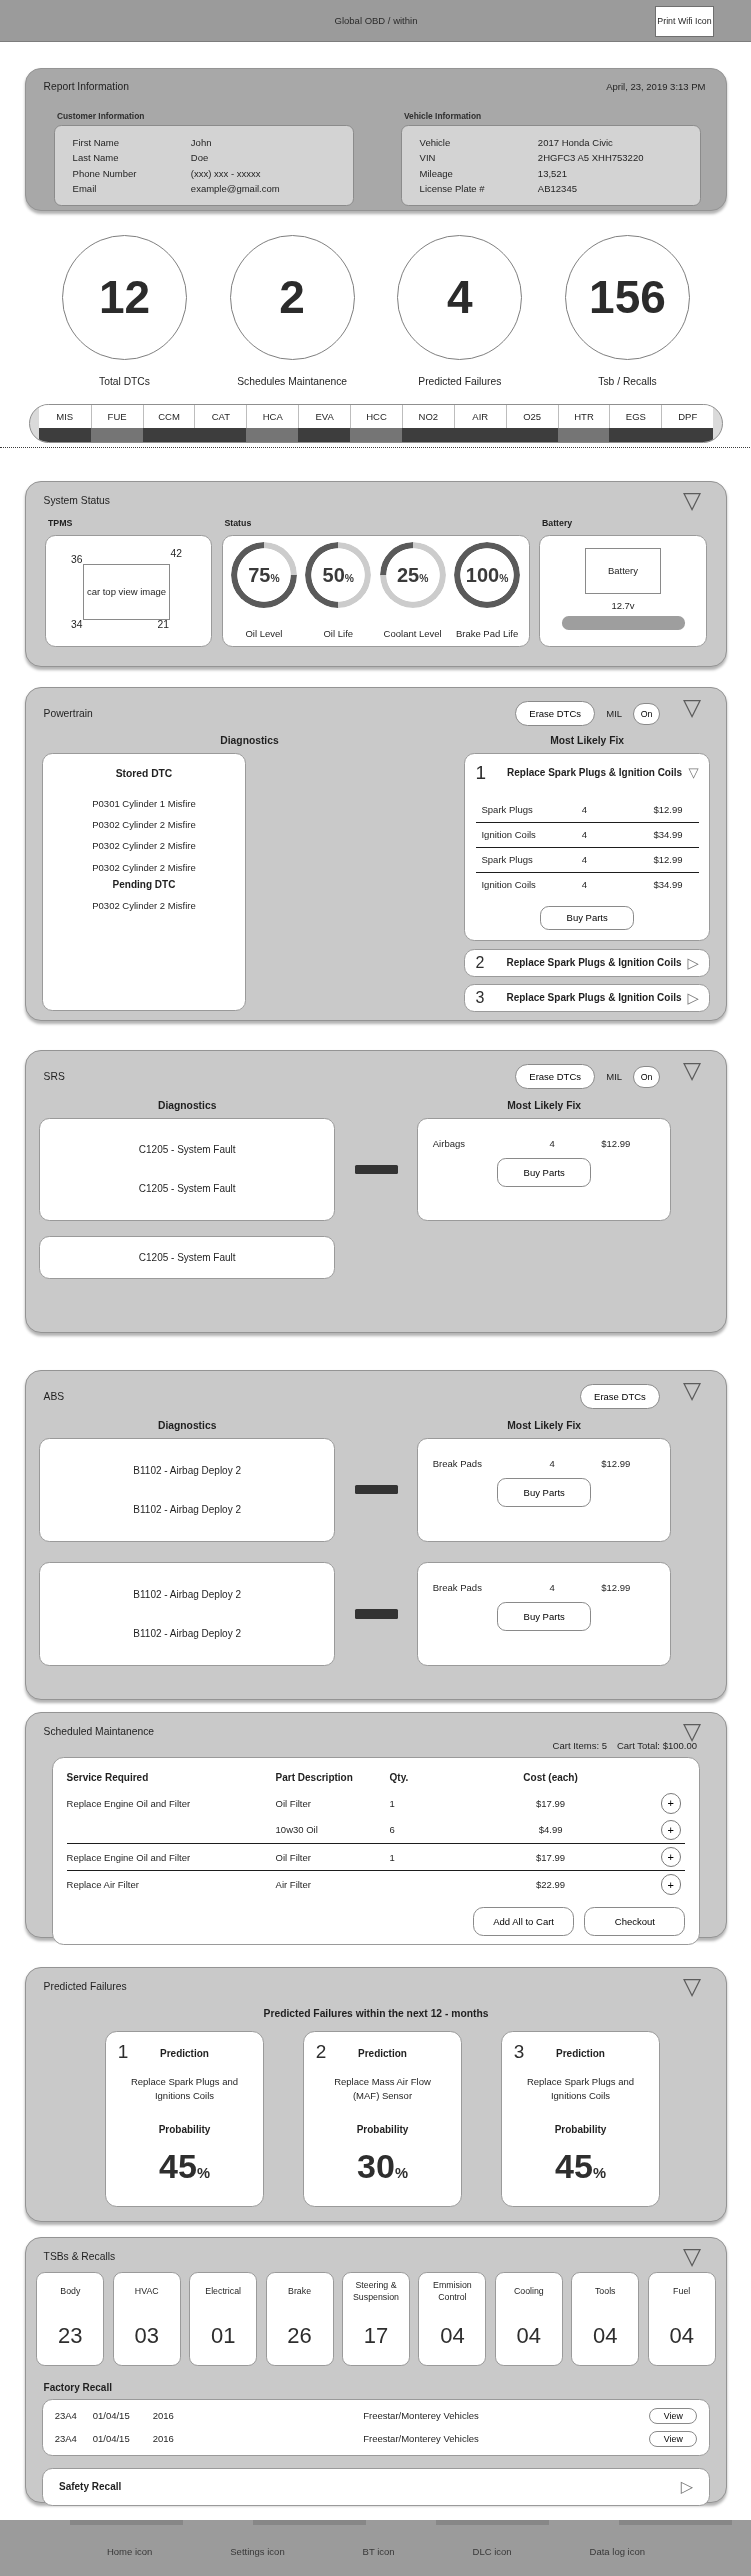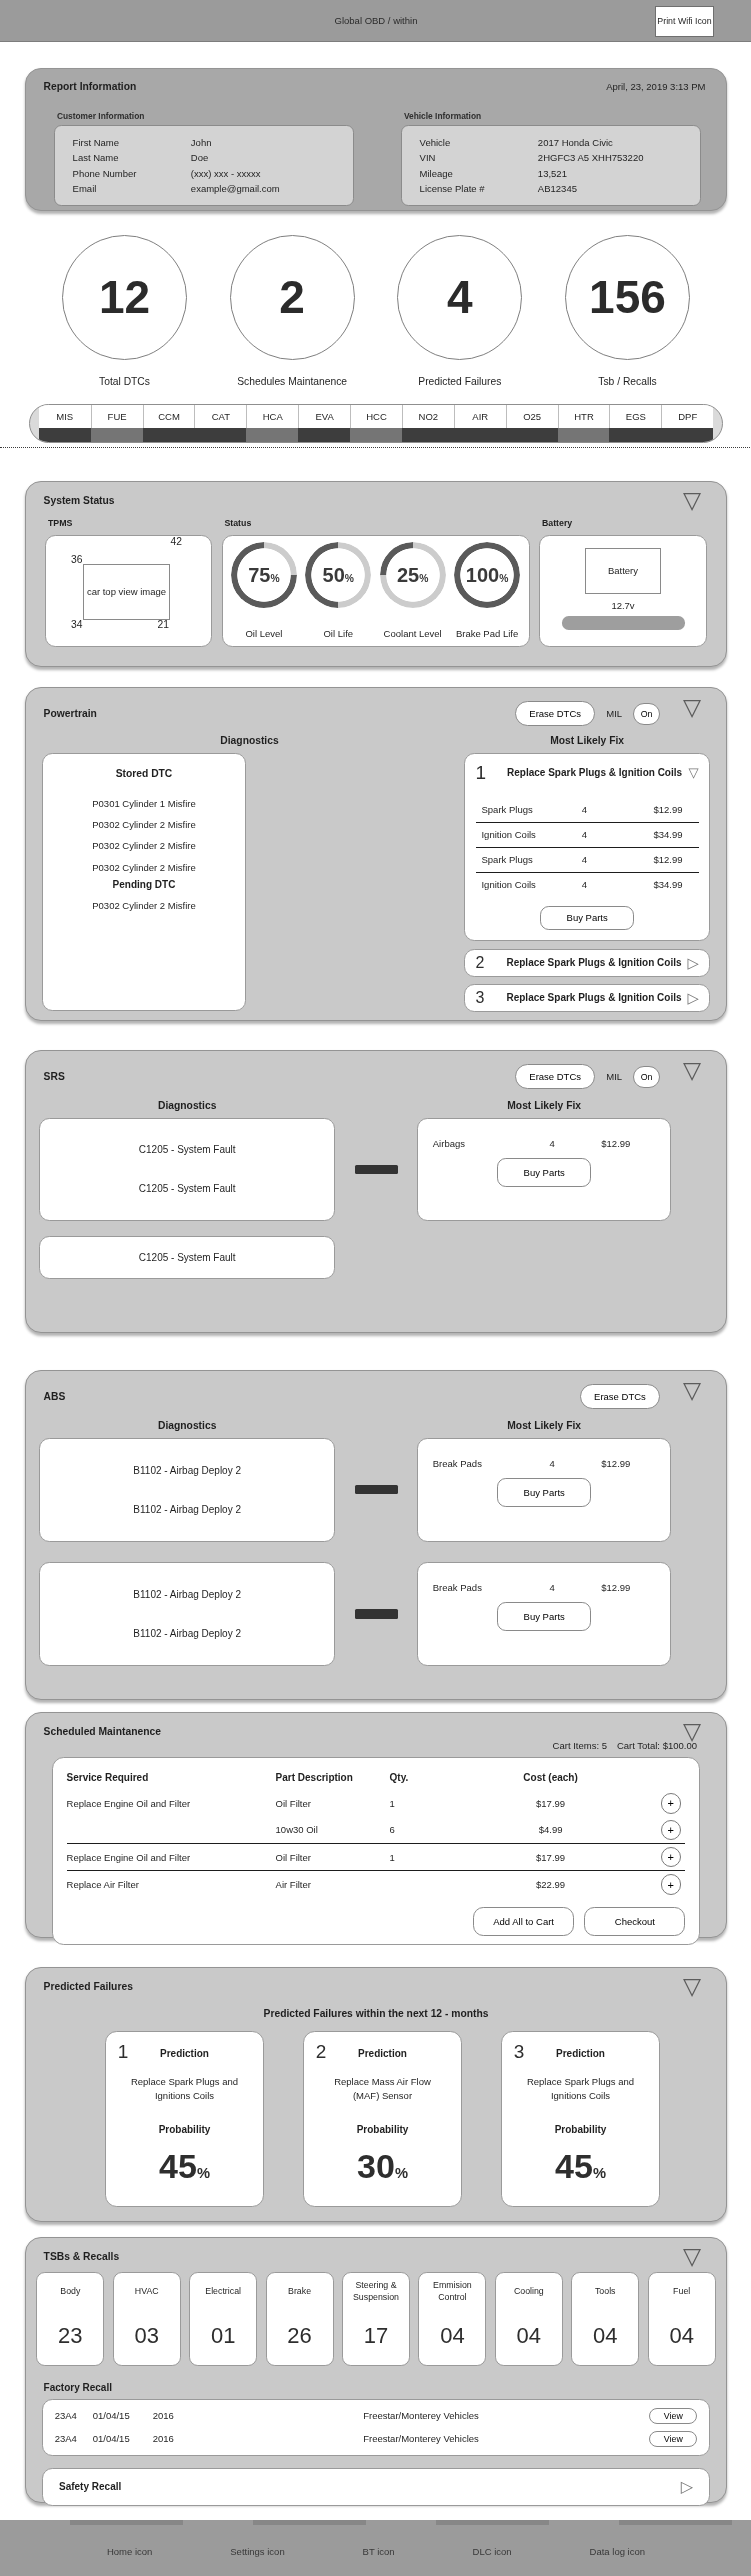--- a/index.html
+++ b/index.html
@@ -12,21 +12,21 @@
   .topbar-title { font-size: 9.5px; color: #2b2b2b; }
   .print-btn { position: absolute; right: 38px; top: 5.9px; width: 59px; height: 31px;
                background: #fff; border: 0.7px solid #6f6f6f; display: flex; align-items: center;
                justify-content: center; text-align: center; font-size: 8.8px; line-height: 1.25; }
 
   
   .panel { margin: 0 25px; background: #c9c9c9; border: 0.7px solid #949494; border-radius: 16px;
            position: relative; box-shadow: 0 2.2px 2.9px rgba(0,0,0,.3); }
   .collapse-tri { position: absolute; right: 25px; top: 7.3px; font-size: 23.5px; color: #5c5c5c;
                   line-height: 1; cursor: pointer; }
-  .sec-title { font-weight: bold; font-size: 10.3px; }
+  .sec-title { font-weight: normal; font-size: 10.3px; }
   .card { background: #fff; border: 0.7px solid #9a9a9a; border-radius: 10.3px; }
   .pill-btn { background: #fff; border: 0.7px solid #8a8a8a; border-radius: 12.5px;
               padding: 5.9px 13.2px; font-size: 9.5px; cursor: pointer; }
 
   
   .report { margin-top: 26px; height: 143px; background: #a8a8a8; }
   .report-head { display: flex; justify-content: space-between; padding: 11.7px 20.5px 0 17.6px; }
   .ri-cols { display: flex; gap: 47px; padding: 19px 25px 0 28px; }
   .ri-col { flex: 1; }
   .ri-col-label { font-weight: bold; font-size: 8.4px; color: #2e2e2e; margin: 0 0 4.4px 2.9px; }
@@ -54,21 +54,21 @@
   .dotted-line { border-top: 1.5px dotted #3c3c3c; margin-top: 3.7px; }
 
   
   .sysstat { margin-top: 33px; height: 186px; }
   .sysstat-head { padding: 13.2px 17.6px 0; }
   .ss-body { display: flex; gap: 9.5px; padding: 11.7px 19px 0; }
   .ss-col-label { font-weight: bold; font-size: 8.8px; margin: 0 0 7.3px 2.9px; }
   .ss-card { height: 112px; }
   .tpms-card { width: 167px; position: relative; font-size: 10.3px; }
   .tpms-num { position: absolute; }
-  .tpms-fl { left: 25px; top: 17.6px; } .tpms-fr { right: 29px; top: 0; }
+  .tpms-fl { left: 25px; top: 17.6px; } .tpms-fr { right: 29px; top: 12px; }
   .tpms-rl { left: 25px; bottom: 16px; } .tpms-rr { right: 42px; bottom: 16px; }
   .tpms-img { position: absolute; left: 37px; top: 28px; right: 41px; bottom: 26.4px;
               border: 0.7px solid #8a8a8a; display: flex; align-items: center; justify-content: center;
               text-align: center; font-size: 9.5px; line-height: 1.5; }
   .status-card { width: 308px; display: flex; align-items: center; justify-content: space-evenly; }
   .gauge { text-align: center; }
   .ring-wrap { position: relative; width: 66px; height: 66px; margin: 0 auto; }
   .ring { position: absolute; inset: 0; border-radius: 50%;
           background: conic-gradient(#cccccc calc((100 - var(--pct)) * 1%), #5a5a5a 0);
           -webkit-mask: radial-gradient(closest-side, transparent calc(100% - 6.6px), #000 calc(100% - 5.9px));

